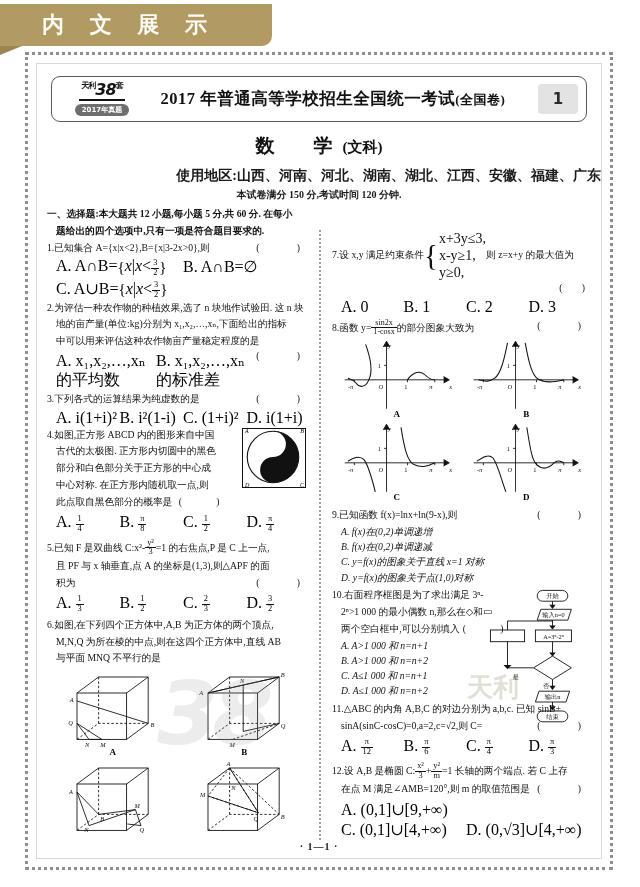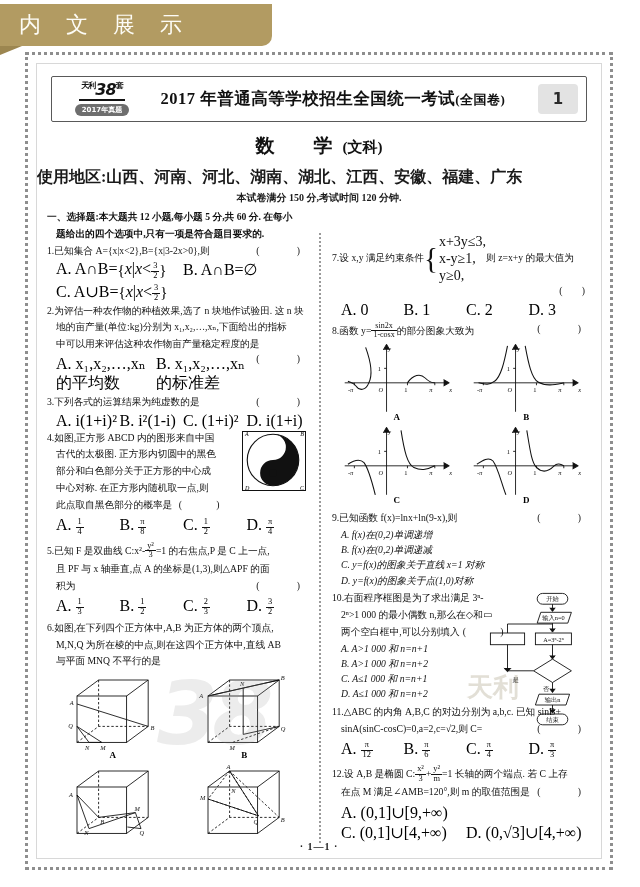--- a/index.html
+++ b/index.html
@@ -13,21 +13,21 @@
   
   .banner-wrap{position:relative;height:56px;}
   .banner{
     position:absolute;left:0;top:4px;width:272px;height:42px;
     background:#b29b62;
     border-radius:0 0 10px 0;
     display:flex;align-items:center;
   }
   .banner-text{
     color:#fdfcf6;font-size:22px;letter-spacing:9px;
-    padding-left:19px;font-weight:normal;
+    padding-left:42px;font-weight:bold;
     font-family:"DejaVu Sans","Liberation Sans",sans-serif;
   }
   .banner-tail{
     position:absolute;left:0;top:46px;width:22px;height:9px;
     background:#9c8650;
     clip-path:polygon(0 0,100% 0,0 100%);
   }
   
   .page{
     position:absolute;left:25px;top:52px;width:588px;height:818px;
@@ -37,21 +37,21 @@
   }
   .sheet{
     position:absolute;left:8px;top:8px;right:8px;bottom:8px;
     border:1px solid #d8d8d8;background:#fff;
     box-sizing:border-box;
     overflow:hidden;
   }
   
   .hdr{
     position:relative;margin:12px 14px 0 14px;height:44px;
-    border:1.4px solid #595959;border-radius:2px;
+    border:1.4px solid #595959;border-radius:9px;
     display:flex;align-items:center;
   }
   .logo{
     width:92px;height:40px;margin-left:4px;
     display:flex;flex-direction:column;align-items:center;justify-content:center;
     flex:none;
   }
   .logo-top{
     font-family:"DejaVu Sans","Liberation Sans",sans-serif;
     font-size:16px;font-weight:bold;font-style:italic;color:#141414;
@@ -76,21 +76,21 @@
     font-size:15px;font-weight:bold;color:#2b2b2b;
     font-family:"DejaVu Sans","Liberation Sans",sans-serif;
   }
   
   .subject{
     text-align:center;margin-top:11px;
     font-size:19px;font-weight:bold;color:#111;letter-spacing:10px;
   }
   .subject .sub-paren{font-size:15px;letter-spacing:0;font-weight:bold;}
   .region{
-    text-align:left;margin-top:8px;font-size:16px;font-weight:bold;color:#1a1a1a;
+    text-align:right;margin-top:8px;font-size:14px;font-weight:bold;color:#1a1a1a;
   }
   .fullmark{
     text-align:center;margin-top:3px;font-size:10px;font-weight:bold;color:#1a1a1a;
   }
   
   .cols{
     display:flex;margin-top:8px;height:630px;
     padding:0 10px;box-sizing:border-box;align-items:flex-end;
   }
   .col{width:50%;box-sizing:border-box;position:relative;}

